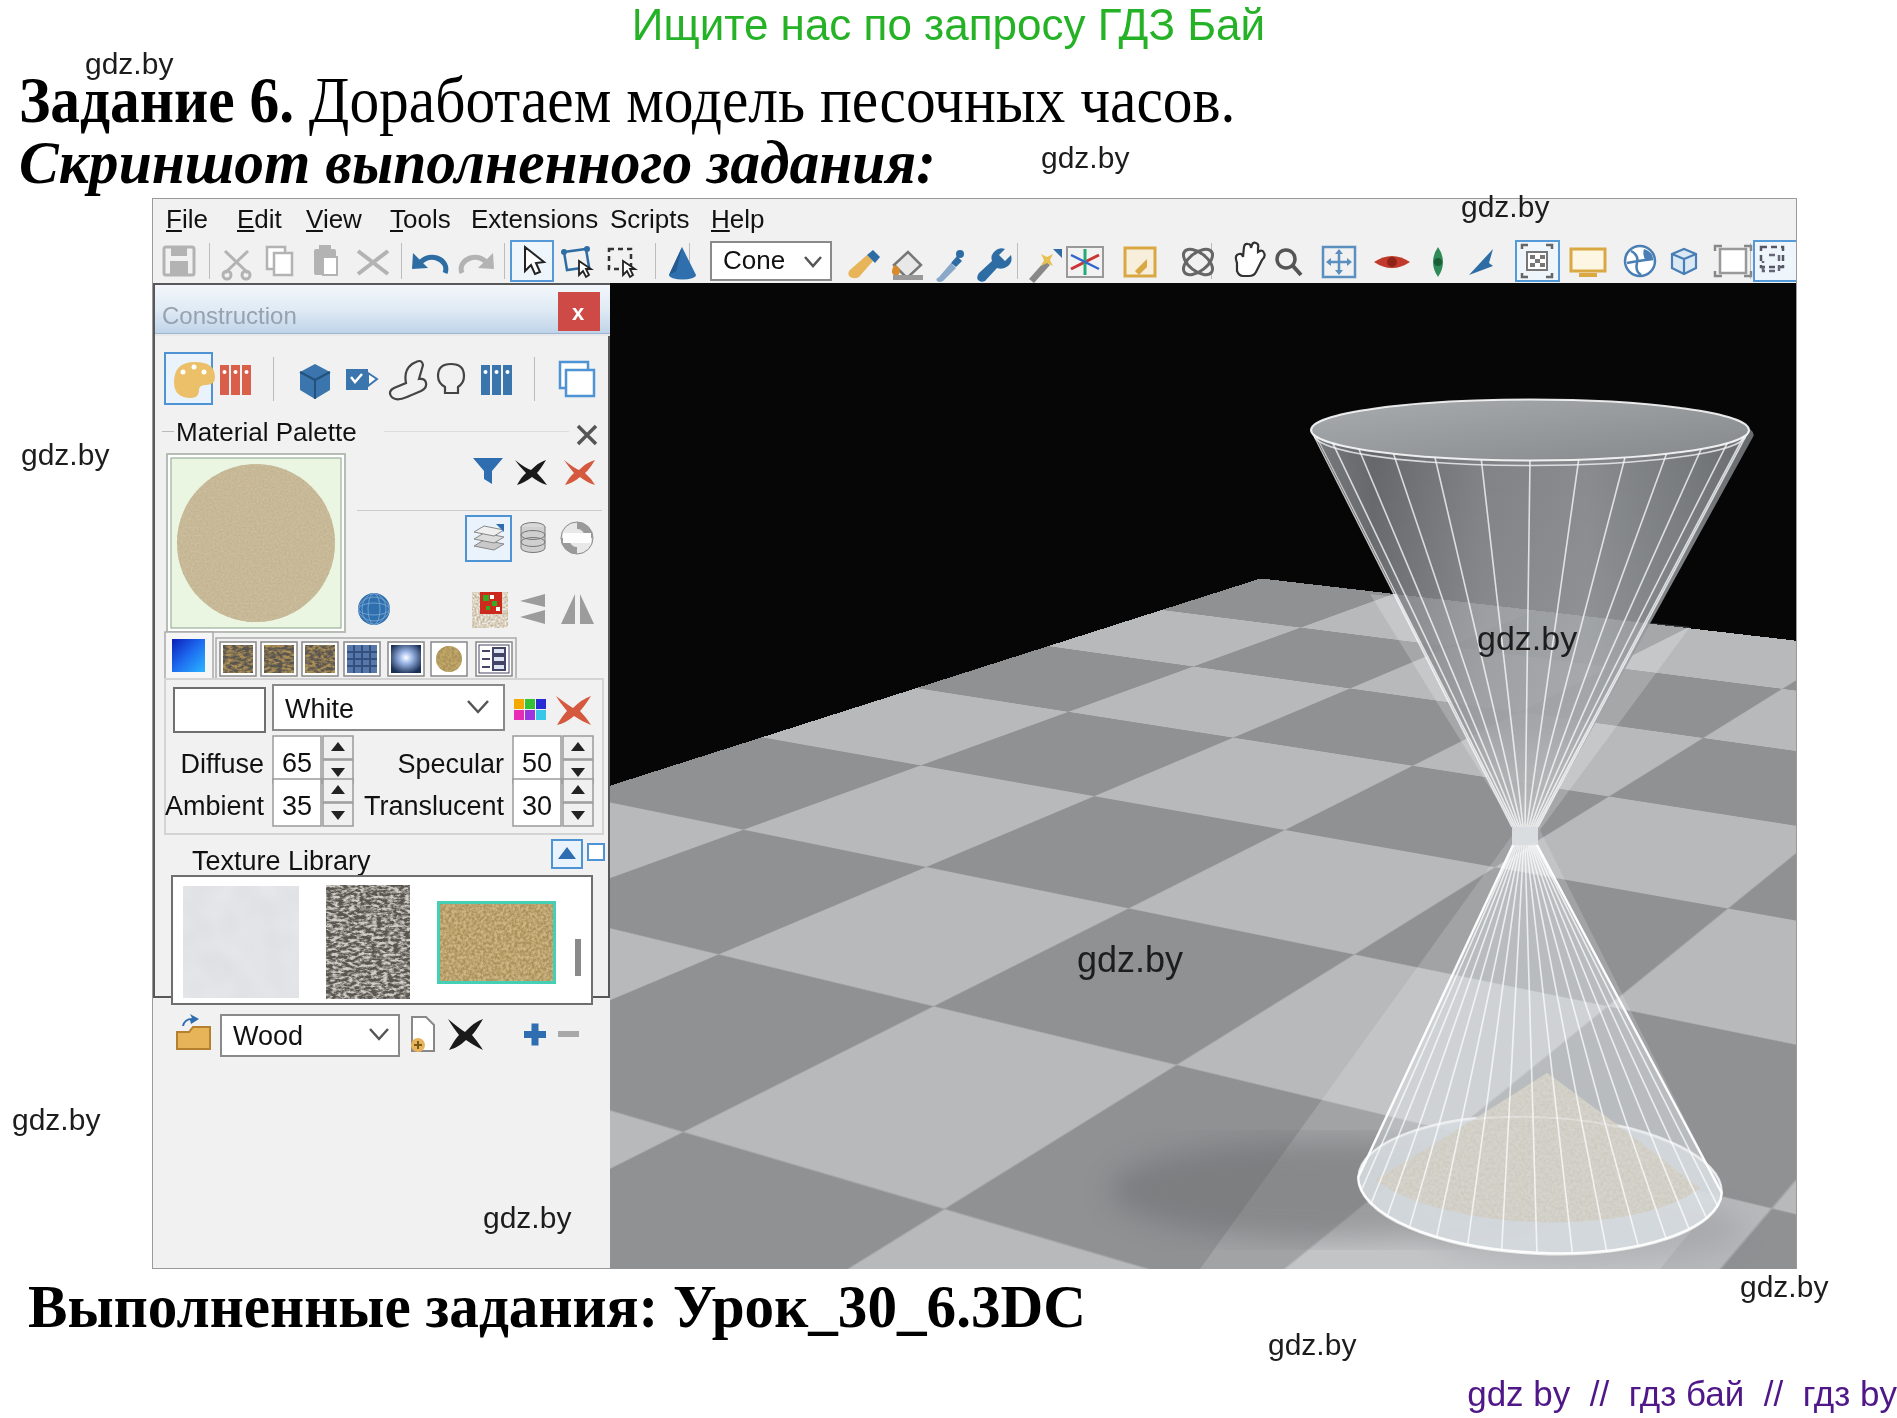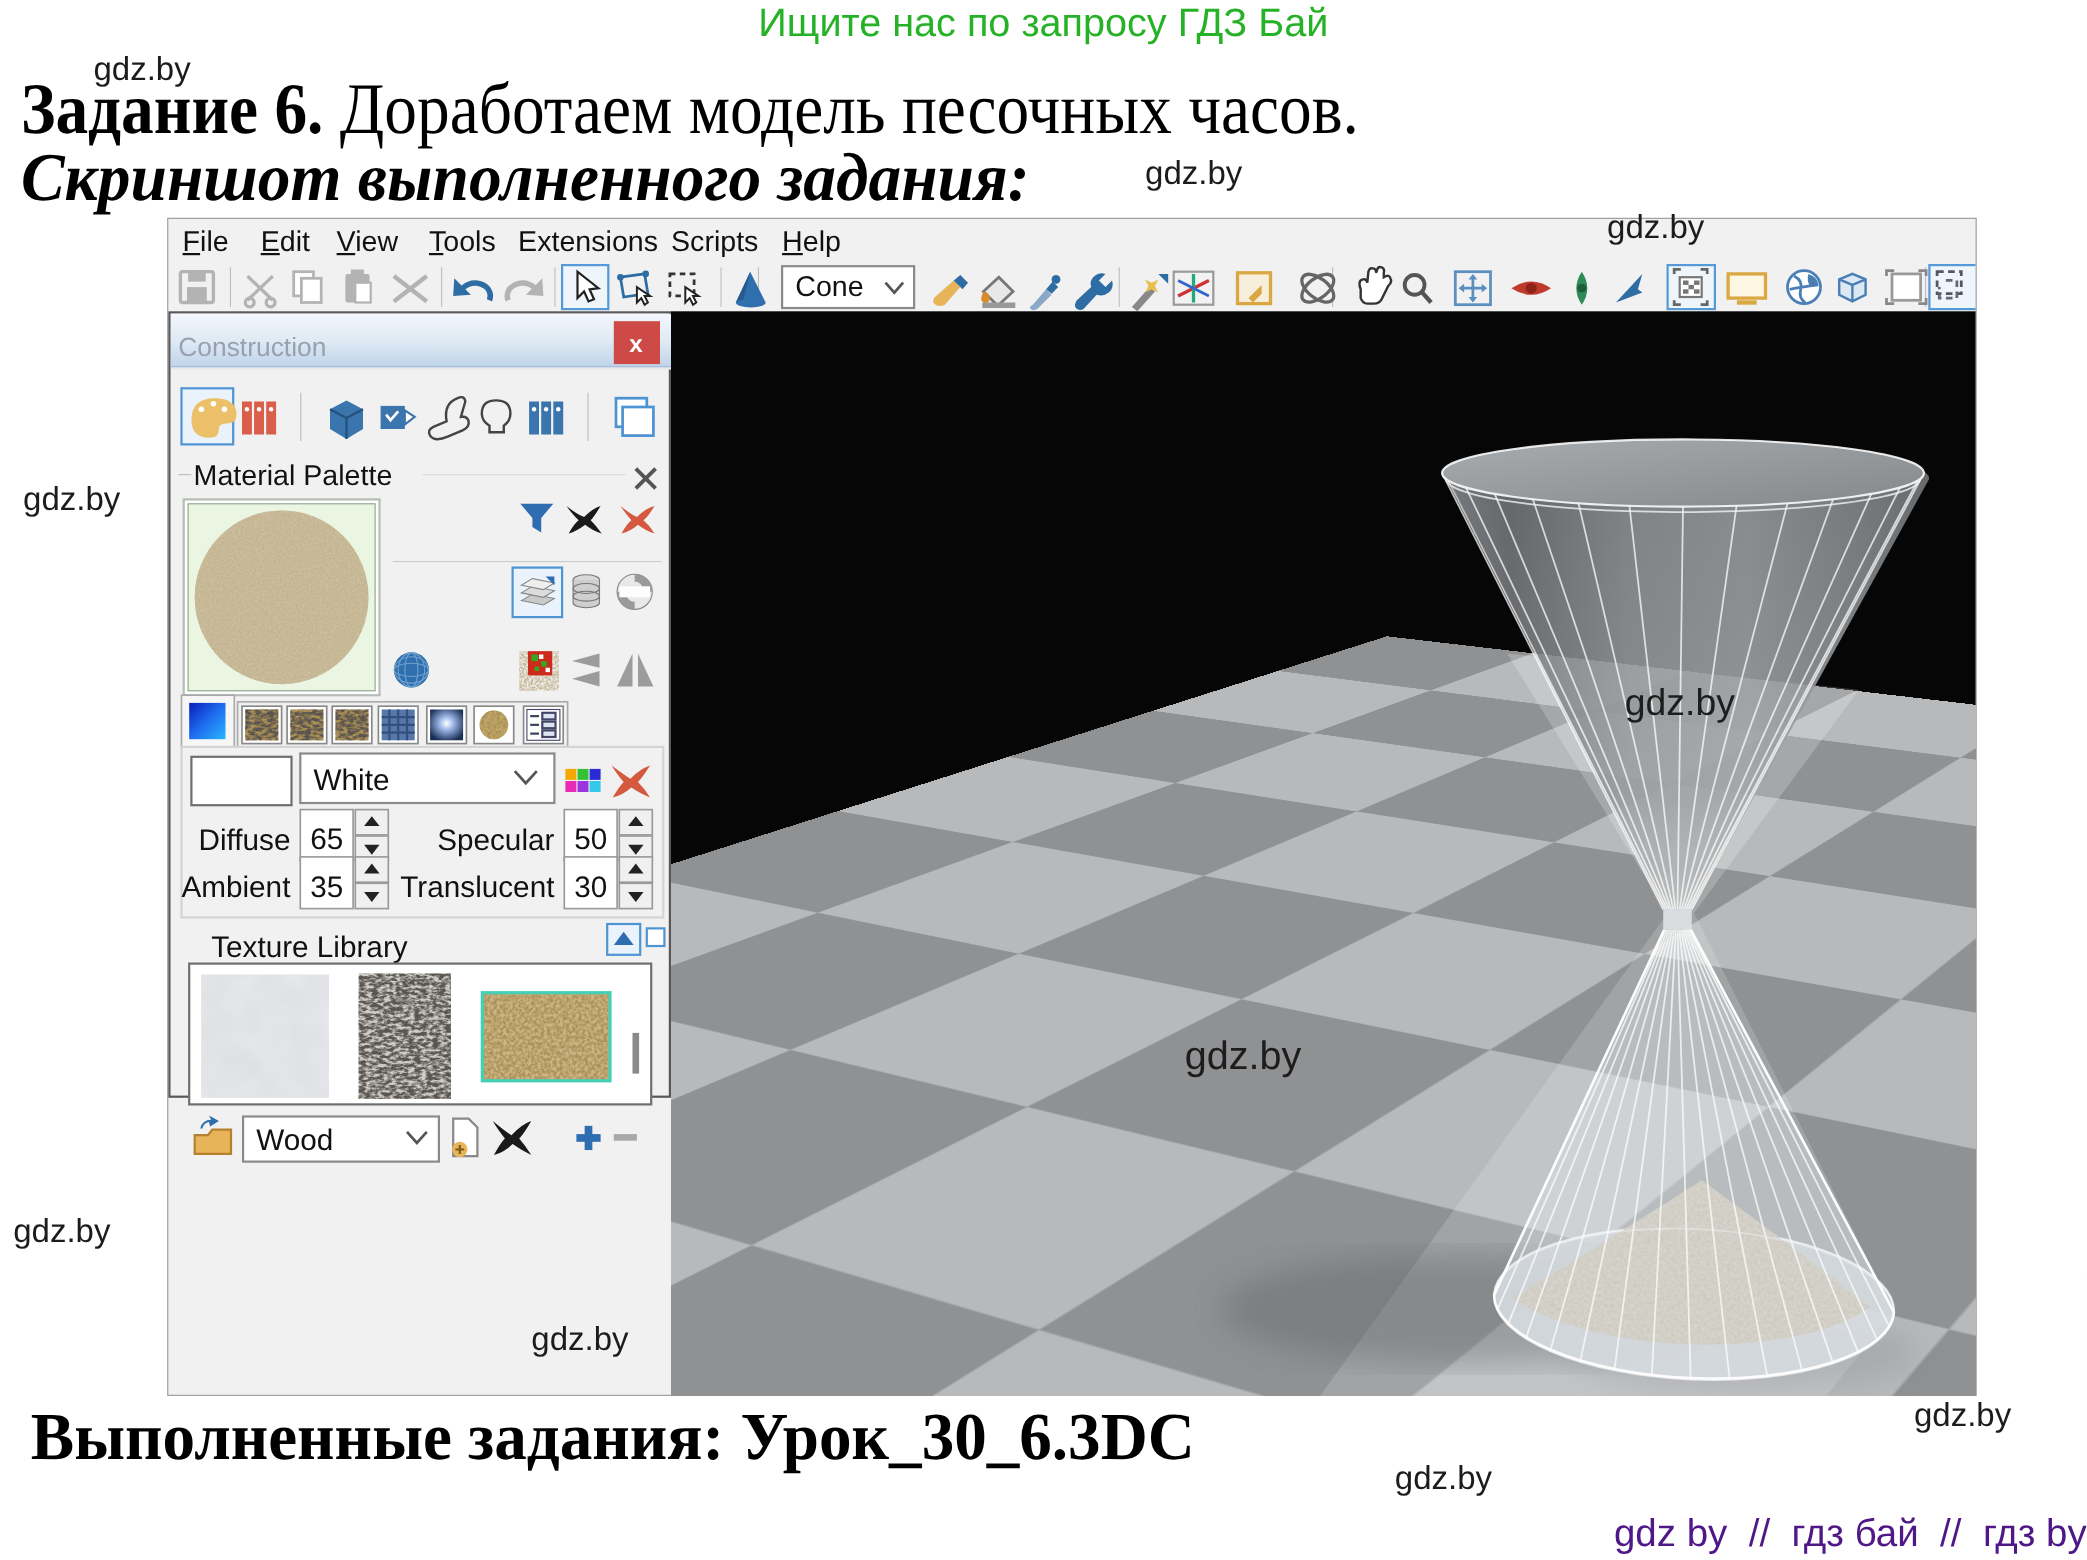--- a/index.html
+++ b/index.html
@@ -1,18 +1,18 @@
 <!DOCTYPE html>
 <html><head><meta charset="utf-8"><style>
 html,body{margin:0;padding:0;width:1897px;height:1418px;background:#fff;overflow:hidden}
 *{box-sizing:border-box}
 body{font-family:"Liberation Sans",sans-serif;position:relative}
 .ser{font-family:"Liberation Serif",serif}
 .wm{position:absolute;color:#1c1c1c;font-size:30px;z-index:10}
-#green{position:absolute;left:0;width:100%;top:0;text-align:center;color:#26b226;font-size:36px}
+#green{position:absolute;left:0;width:100%;top:0;text-align:center;color:#26b226;font-size:44px}
 #h1{position:absolute;left:19px;top:62px;font-size:66px;white-space:nowrap;transform:scaleX(0.9);transform-origin:0 0}
 #h2{position:absolute;left:19px;top:127px;font-size:62px;font-weight:bold;font-style:italic;white-space:nowrap;transform:scaleX(0.96);transform-origin:0 0}
 #foot1{position:absolute;left:28px;top:1272px;font-size:61px;font-weight:bold;white-space:nowrap;transform:scaleX(0.97);transform-origin:0 0}
 #purp{position:absolute;left:0;top:1374px;width:100%;text-align:right;color:#4f1787;font-size:35px}
 #win{position:absolute;left:152px;top:198px;width:1645px;height:1071px;background:#f1f1f1;border:1px solid #9a9a9a}
 #menubar{position:absolute;left:0;top:0;width:100%;height:40px;font-size:26px;color:#111}
 #menubar span{position:absolute;top:5px}
 #toolbar{position:absolute;left:0;top:40px;width:100%;height:44px}
 #vp{position:absolute;left:457px;top:84px;width:1186px;height:986px;background:#060606;overflow:hidden}
 #board{position:absolute;left:0;top:0;width:900px;height:800px;transform-origin:0 0;

